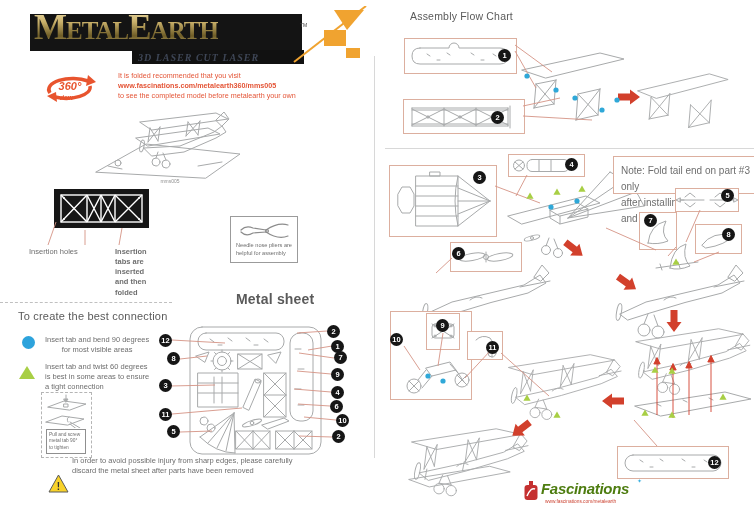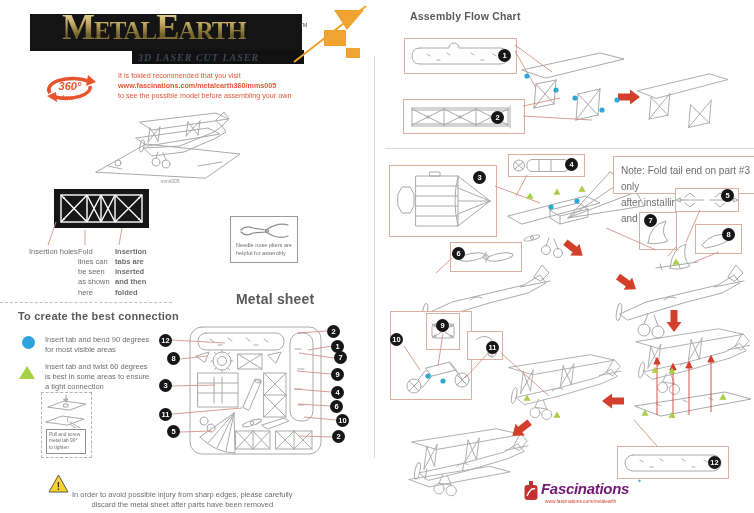--- a/index.html
+++ b/index.html
@@ -2,21 +2,21 @@
 <html><head>
 <meta charset="utf-8">
 <style>
   html,body{margin:0;padding:0;background:#888;}
   #page{position:relative;width:754px;height:513px;background:#ffffff;overflow:hidden;
         font-family:"Liberation Sans",sans-serif;}
   .abs{position:absolute;}
   .t{position:absolute;color:#6e6e6e;font-size:7.5px;line-height:1.35;
      white-space:pre-line;font-family:"Liberation Sans",sans-serif;}
   .red{color:#e45537;}
-  .h1{position:absolute;color:#5a5a5a;font-weight:bold;font-size:11px;letter-spacing:.2px;}
+  .h1{position:absolute;color:#5a5a5a;font-weight:normal;font-size:11px;letter-spacing:.2px;}
   .badge{position:absolute;width:13px;height:13px;border-radius:50%;background:#161616;
          color:#fff;font-size:7.5px;font-weight:bold;line-height:13px;text-align:center;z-index:6;}
   .pbox{position:absolute;border:1px solid #dcaf9f;background:#fff;z-index:2;}
   .vline{position:absolute;background:#d8d8d8;}
   svg{display:block;}
   .lineart{stroke:#a8aaab;fill:none;stroke-width:1;stroke-linejoin:round;stroke-linecap:round;}
 </style>
 </head>
 <body>
 
@@ -68,21 +68,21 @@
           <path d="M16,29 L14,52 M36,25 L34,48 M16,29 L34,48 M36,25 L14,52 M14,52 L34,48"></path>
           <path d="M58,37 L56,61 M80,32 L78,56 M58,37 L78,56 M80,32 L56,61 M56,61 L78,56"></path>
         </g>
       </symbol>
     </defs>
   </svg>
 
   <div class="abs" style="left:28px;top:8px;width:340px;height:62px;">
     <div class="abs" style="left:2px;top:6px;width:272px;height:37px;background:#141414;"></div>
     <div class="abs" style="left:104px;top:42px;width:172px;height:14px;background:#111;"></div>
-    <div class="abs" style="left:6px;top:0px;font-family:'Liberation Serif',serif;font-weight:bold;font-variant:small-caps;font-size:35px;letter-spacing:-1px;background:linear-gradient(180deg,#f2e4b4 0%,#c9b06a 35%,#6e5c26 70%,#d9c88b 100%);-webkit-background-clip:text;background-clip:text;color:transparent;margin-left:28px;">MetalEarth</div>
+    <div class="abs" style="left:6px;top:0px;font-family:'Liberation Serif',serif;font-weight:bold;font-variant:small-caps;font-size:35px;letter-spacing:-1px;background:linear-gradient(180deg,#f2e4b4 0%,#c9b06a 35%,#6e5c26 70%,#d9c88b 100%);-webkit-background-clip:text;background-clip:text;color:transparent;">MetalEarth</div>
     <div class="abs" style="left:272px;top:14px;font-size:5px;color:#444;">TM</div>
     <div class="abs" style="left:110px;top:44px;font-family:'Liberation Serif',serif;font-weight:bold;font-style:italic;font-size:10px;letter-spacing:1px;color:#3e4656;">3D LASER CUT LASER</div>
     <svg class="abs" style="left:262px;top:-2px;" width="78" height="58" viewBox="0 0 78 58">
       <polygon points="44,4 74,4 57,24" fill="#f0a330"></polygon>
       <rect x="34" y="24" width="22" height="16" fill="#f0a330"></rect>
       <rect x="56" y="42" width="14" height="10" fill="#f0a330"></rect>
       <line x1="4" y1="56" x2="76" y2="0" stroke="#f0a330" stroke-width="2"></line>
     </svg>
   </div>
 
@@ -90,21 +90,21 @@
     <path d="M8,21 A24,11 0 0 1 46,9" stroke="#e8542e" stroke-width="3.5" fill="none"></path>
     <polygon points="46,3 54,10 44,14" fill="#e8542e"></polygon>
     <path d="M48,14 A24,11 0 0 1 13,25" stroke="#e8542e" stroke-width="3.5" fill="none"></path>
     <polygon points="14,20 5,24 15,30" fill="#e8542e"></polygon>
     <text x="28" y="18" text-anchor="middle" font-size="11" font-weight="bold" font-style="italic" fill="#e8542e" font-family="Liberation Sans, sans-serif">360°</text>
     <text x="24" y="28" text-anchor="middle" font-size="6.5" font-weight="bold" fill="#e8542e" font-family="Liberation Sans, sans-serif">view</text>
   </svg>
 
   <div class="t red" style="left:118px;top:71px;font-size:7.2px;">It is folded recommended that you visit</div>
   <div class="t red" style="left:118px;top:81px;font-size:7.2px;font-weight:bold;text-align:right;">www.fascinations.com/metalearth360/mms005</div>
-  <div class="t red" style="left:118px;top:91px;font-size:7.2px;">to see the possible model before assembling your own</div>
+  <div class="t red" style="left:118px;top:91px;font-size:7.2px;">to see the completed model before metalearth your own</div>
 
   <svg class="abs" style="left:88px;top:106px;" width="160" height="74" viewBox="0 0 160 74">
     <g class="lineart">
       <polygon points="8,66 58,38 152,48 118,72"></polygon>
       <polygon points="52,16 128,7 140,13 64,24"></polygon>
       <polygon points="48,32 120,22 132,28 60,40"></polygon>
       <path d="M62,22 L60,36 M72,21 L70,35 M62,22 L70,35 M72,21 L60,36"></path>
       <path d="M100,16 L98,30 M112,15 L110,29 M100,16 L110,29 M112,15 L98,30"></path>
       <path d="M56,42 L92,40 L126,26 L134,20 L138,26 L128,32 L96,46 L64,50 Z"></path>
       <polygon points="128,14 136,6 141,13 134,20"></polygon>
@@ -130,25 +130,20 @@
     </g>
     <g fill="#fff">
       <circle cx="10" cy="9" r="1"></circle>
         <circle cx="85" cy="9" r="1"></circle>
       <circle cx="10" cy="30" r="1"></circle>
         <circle cx="85" cy="30" r="1"></circle>
     </g>
   </svg>
 
   <div class="t" style="left:29px;top:247px;">Insertion holes</div>
-  <div class="t" style="left:78px;top:247px;">Fold
-lines can
-be seen
-as shown
-here</div>
   <div class="t" style="left:115px;top:247px;font-weight:bold;">Insertion
 tabs are
 inserted
 and then
 folded</div>
 
   <div class="abs" style="left:230px;top:216px;width:66px;height:45px;border:1px solid #9b9b9b;background:#fff;">
     <svg class="abs" style="left:7px;top:3px;" width="52" height="22" viewBox="0 0 52 22">
       <g stroke="#8c8c8c" stroke-width="1.2" fill="none" stroke-linecap="round">
         <path d="M3,10 Q8,5 15,8 L28,10"></path>
@@ -159,21 +154,21 @@
       </g>
     </svg>
     <div class="t" style="left:5px;top:25px;font-size:5.6px;">Needle nose pliers are
 helpful for assembly</div>
   </div>
 
   <div class="abs" style="left:0;top:302px;width:172px;border-top:1px dashed #c0c0c0;"></div>
 
   <div class="h1" style="left:18px;top:310px;">To create the best connection</div>
   <div class="abs" style="left:22px;top:336px;width:13px;height:13px;border-radius:50%;background:#2da3dc;"></div>
-  <div class="t" style="left:45px;top:335px;">Insert tab and bend 90 degrees
+  <div class="t" style="left:45px;top:335px;text-align:center;">Insert tab and bend 90 degrees
 for most visible areas</div>
   <div class="abs" style="left:19px;top:366px;width:0;height:0;border-left:8px solid transparent;border-right:8px solid transparent;border-bottom:13px solid #a8cf45;"></div>
   <div class="t" style="left:45px;top:362px;">Insert tab and twist 60 degrees
 is best in some areas to ensure
 a tight connection</div>
 
   <div class="abs" style="left:41px;top:392px;width:49px;height:64px;border:1px dashed #b5b5b5;background:#fff;">
     <svg class="abs" style="left:2px;top:1px;" width="45" height="34" viewBox="0 0 45 34">
       <g class="lineart" stroke-width="0.9">
         <path d="M22,1 L22,5"></path>
@@ -236,21 +231,21 @@
   <div class="badge" style="left:331px;top:368px;">9</div>
   <div class="badge" style="left:331px;top:386px;">4</div>
   <div class="badge" style="left:330px;top:400px;">6</div>
   <div class="badge" style="left:336px;top:414px;">10</div>
   <div class="badge" style="left:332px;top:430px;">2</div>
 
   <svg class="abs" style="left:48px;top:474px;" width="21" height="19" viewBox="0 0 21 19">
     <polygon points="10.5,1 20,18 1,18" fill="#f8d22a" stroke="#5a5a5a" stroke-width="1"></polygon>
     <text x="10.5" y="15.5" text-anchor="middle" font-size="10" font-weight="bold" fill="#333" font-family="Liberation Sans, sans-serif">!</text>
   </svg>
-  <div class="t" style="left:72px;top:490px;text-align:center;">In order to avoid possible injury from sharp edges, please carefully
+  <div class="t" style="left:72px;top:456px;">In order to avoid possible injury from sharp edges, please carefully
 discard the metal sheet after parts have been removed</div>
 
   <div class="vline" style="left:374px;top:56px;width:1px;height:402px;"></div>
   <div class="vline" style="left:385px;top:148px;width:369px;height:1px;"></div>
 
   <div class="h1" style="left:410px;top:10px;font-size:10.5px;">Assembly Flow Chart</div>
 
   <div class="pbox" style="left:404px;top:38px;width:111px;height:34px;">
     <svg width="111" height="34" viewBox="0 0 111 34">
       <g class="lineart">
@@ -447,21 +442,21 @@
       </g>
     </svg>
   </div>
   <div class="badge" style="left:708px;top:456px;">12</div>
 
   <svg class="abs" style="left:523px;top:480px;" width="17" height="23" viewBox="0 0 17 23">
     <rect x="6" y="1" width="4" height="4" fill="#c53030"></rect>
     <rect x="1.5" y="5" width="13" height="15" rx="3" fill="#c53030"></rect>
     <path d="M4,16 Q8,7 12,9" stroke="#fff" stroke-width="1.5" fill="none"></path>
   </svg>
-  <div class="abs" style="left:541px;top:480px;font-size:15px;font-weight:bold;font-style:italic;color:#701a75;letter-spacing:-0.3px;">Fascinations</div>
+  <div class="abs" style="left:541px;top:480px;font-size:15px;font-weight:bold;font-style:italic;color:#4d7c0f;letter-spacing:-0.3px;">Fascinations</div>
   <div class="abs" style="left:637px;top:477px;font-size:6px;color:#3ab0e0;">✦</div>
   <div class="t red" style="left:545px;top:499px;font-size:4.8px;color:#cc4433;">www.fascinations.com/metalearth</div>
 
   <svg class="abs" style="left:0;top:0;z-index:5;pointer-events:none;" width="754" height="513" viewBox="0 0 754 513">
     <g stroke="#d59384" stroke-width="0.9" fill="none">
       <path d="M56,222 L48,245 M85,230 L85,245 M122,228 L119,245"></path>
       <path d="M172,340 L225,343 M180,359 L207,356 M170,386 L215,385 M172,414 L242,408 M180,432 L212,431"></path>
       <path d="M327,331 L297,333 M332,346 L308,350 M334,358 L299,353 M331,374 L297,371 M331,392 L294,389 M330,406 L298,404 M336,420 L304,417 M332,437 L299,436"></path>
       <path d="M515,45 L552,72 M515,51 L536,88 M523,106 L560,98 M523,116 L592,120"></path>
       <path d="M495,186 L540,203 M527,175 L516,196 M700,210 L686,242 M676,247 L668,256 M719,252 L694,262 M452,258 L436,273 M606,228 L656,250"></path>

